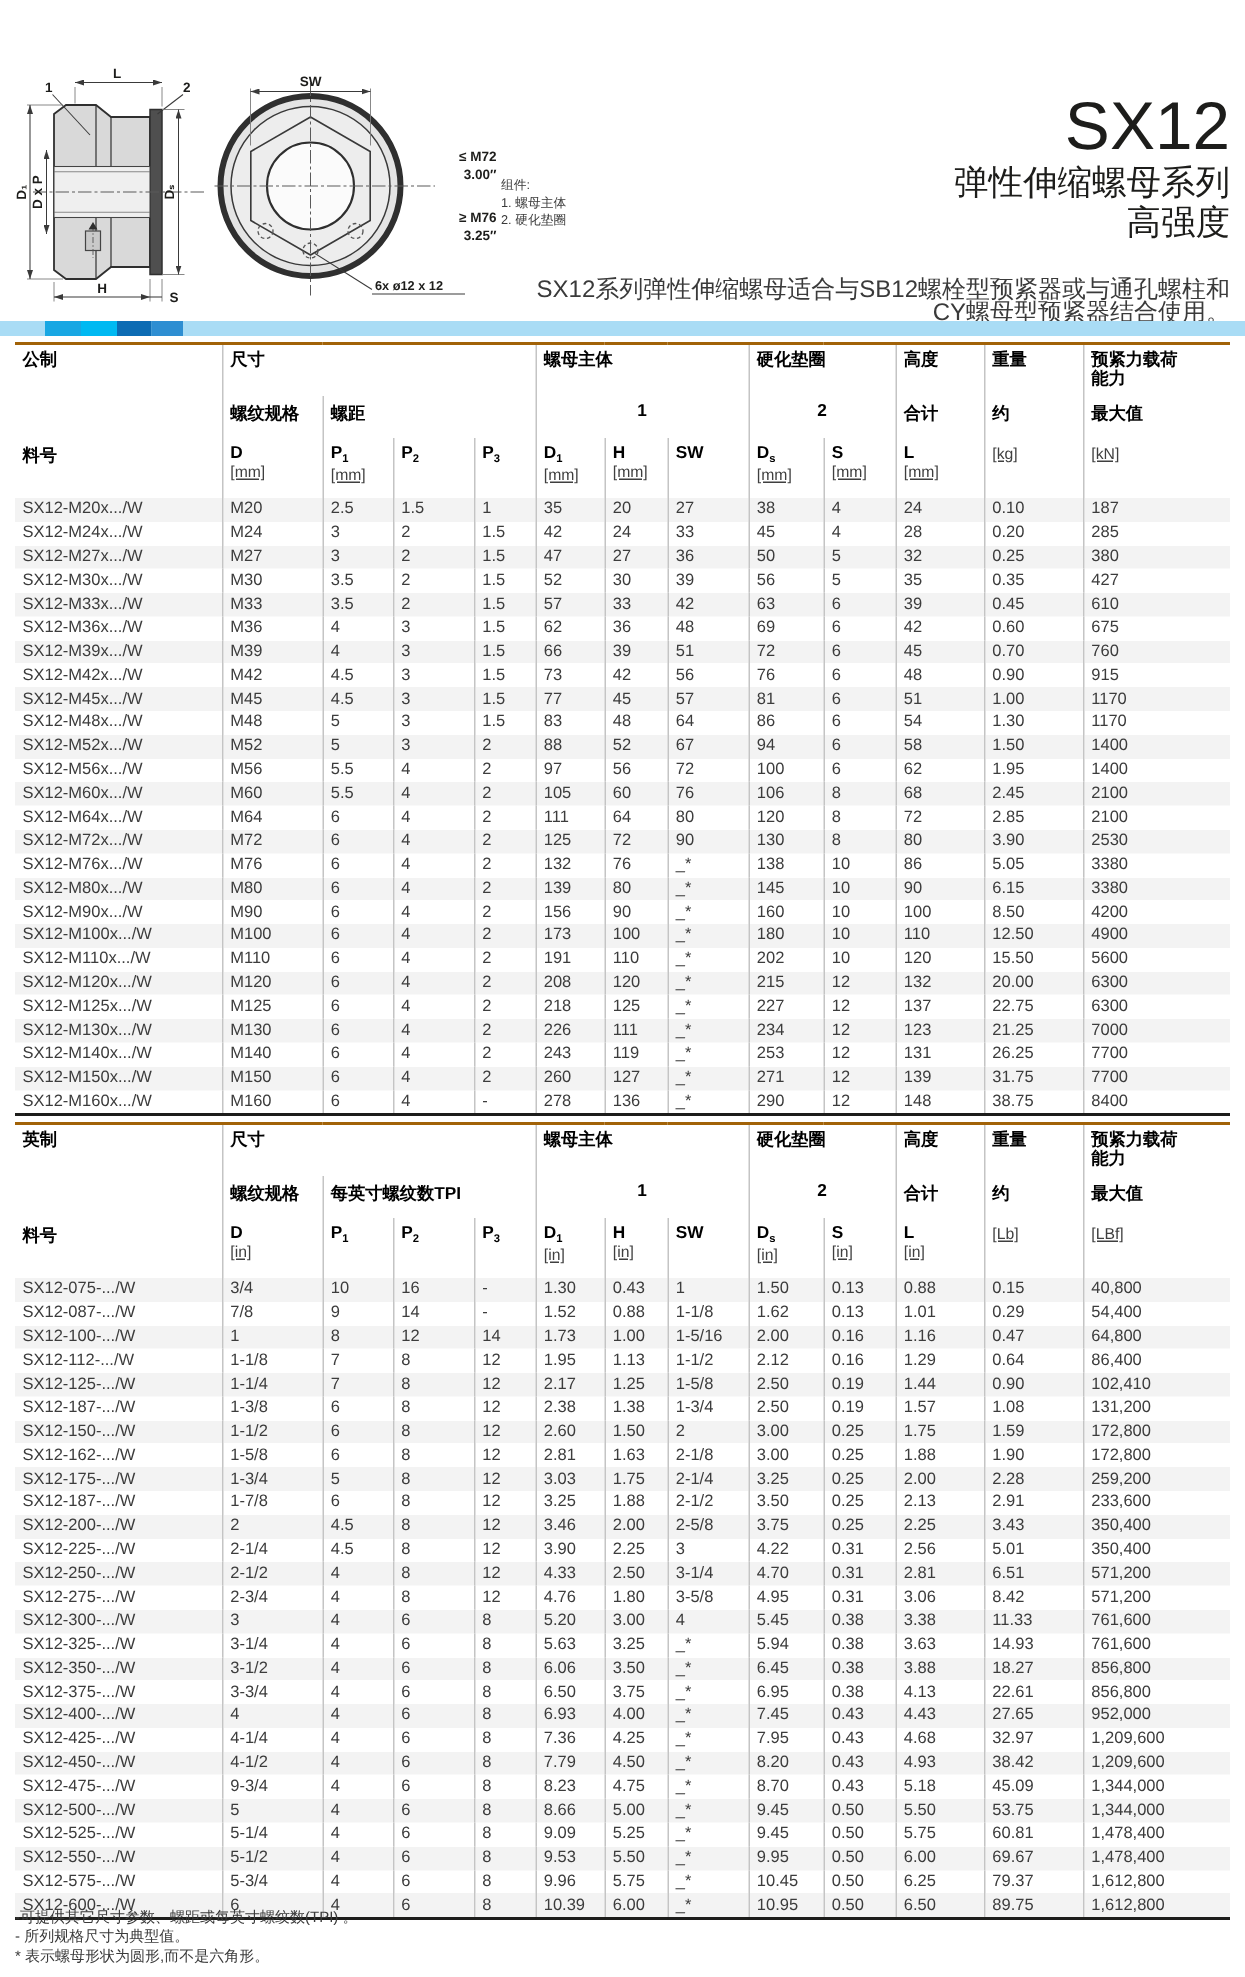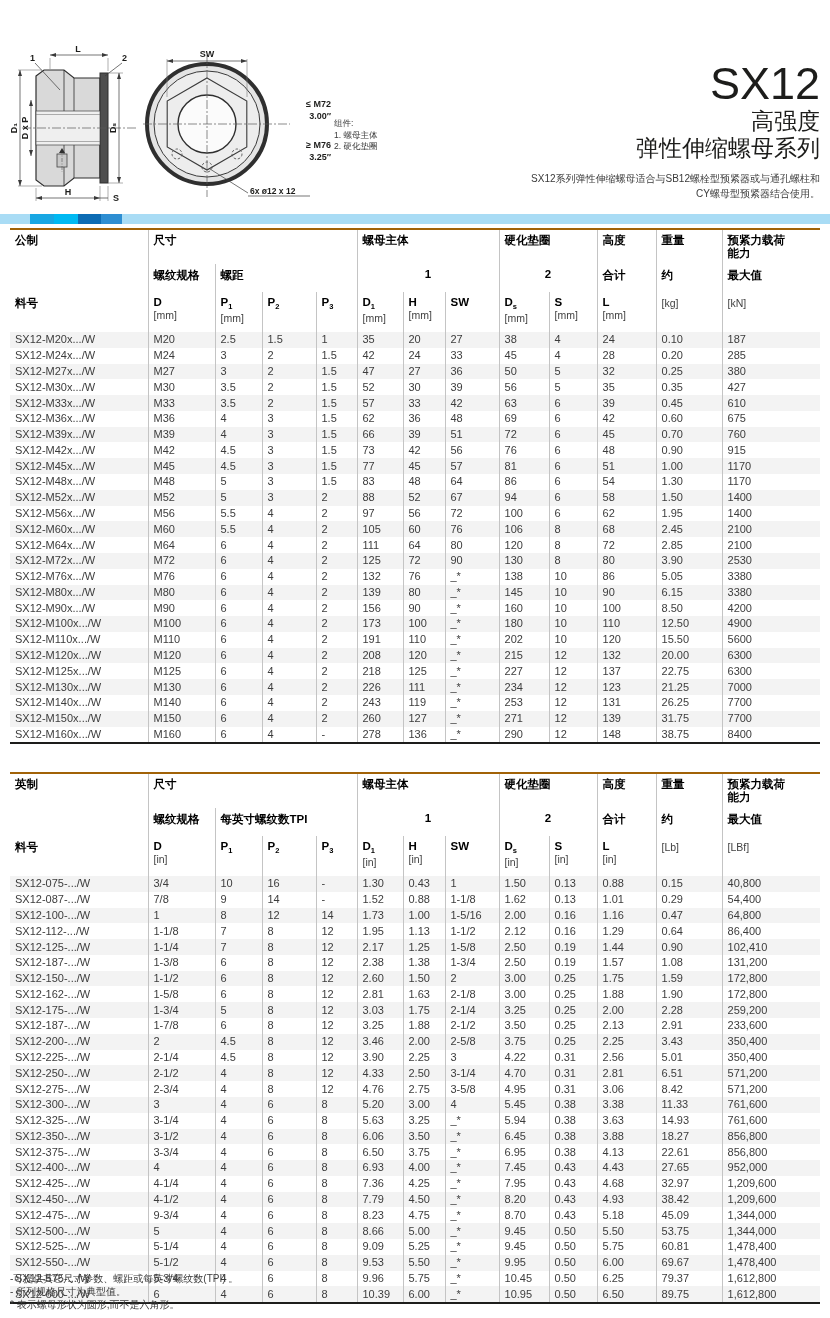--- a/index.html
+++ b/index.html
@@ -2,21 +2,21 @@
 <html><head>
 <meta charset="utf-8">
 <style>
   html,body{margin:0;padding:0;background:#fff;}
   .page{position:relative;width:830px;height:1318px;background:#fff;overflow:hidden;
         font-family:"Liberation Sans","DejaVu Sans",sans-serif;color:#1d1d1b;}
   
   .title-block{position:absolute;top:60px;right:10px;text-align:right;}
   .series-title{font-size:45px;font-weight:400;line-height:48px;color:#1d1d1b;}
   .series-sub{font-size:23px;font-weight:500;line-height:27px;color:#1d1d1b;}
-  .series-desc{font-size:10px;line-height:15px;color:#3a3a3a;margin-top:9px;}
+  .series-desc{font-size:16px;line-height:15px;color:#3a3a3a;margin-top:24px;}
   
   .components-note{position:absolute;left:334px;top:118px;font-size:8.5px;line-height:11.5px;color:#3a3a3a;}
   
   .accent-bar{position:absolute;left:0;top:214px;width:830px;height:10px;}
   .accent-bar .seg{position:absolute;top:0;height:10px;}
   
   .drawing{position:absolute;}
   svg text{font-family:"Liberation Sans","DejaVu Sans",sans-serif;}
   .dimtxt{font-size:9px;font-weight:bold;fill:#1d1d1b;}
   .dimline{stroke:#3a3a3a;stroke-width:0.7;fill:none;}
@@ -24,27 +24,27 @@
   .cl{stroke:#5a5a5a;stroke-width:0.7;fill:none;stroke-dasharray:9 2 2 2;}
   
   .data-table{position:absolute;left:10px;border-collapse:collapse;table-layout:fixed;width:810px;
               font-size:11px;color:#3c3c3c;border-top:2px solid #a16207;border-bottom:2px solid #1d1d1b;}
   .data-table td{overflow:hidden;white-space:nowrap;}
   .data-table thead td{vertical-align:top;padding:4px 0 0 5px;font-weight:bold;color:#000;font-size:11.5px;}
   .hrow1 td{height:30px;white-space:pre-line;line-height:13px;}
   .hrow2 td{height:24px;margin-top:36px;}
   .hrow3 td{height:36px;}
   .hrow3 sub{font-size:7.5px;}
-  .cunit{display:block;font-weight:normal;font-size:10.5px;color:#3f3f3f;margin-top:1px;}
+  .cunit{display:block;font-weight:normal;font-size:10.5px;color:#3f3f3f;margin-top:1px;text-decoration:underline;}
   .data-table tbody td{height:13px;line-height:13px;padding:1.4px 0 1.4px 5px;}
   .data-table tbody tr:nth-child(odd){background:#f3f3f3;}
   .bl{border-left:1px solid #c4c4c4;}
   .ctr{text-align:center;padding-left:0 !important;}
   .metric-table{top:228px;}
-  .imperial-table{top:772px;}
+  .imperial-table{top:748px;}
   
   .footnotes{position:absolute;left:10px;top:1272px;font-size:10px;line-height:13px;color:#3a3a3a;}
 </style>
 </head>
 <body>
 
 <div class="page">
 
   <svg class="drawing" style="left:6px;top:42px;" width="150" height="170" viewBox="0 0 150 170">
     <defs>
@@ -124,22 +124,22 @@
   </svg>
 
   <div class="components-note">
     <div>组件:</div>
     <div>1. 螺母主体</div>
     <div>2. 硬化垫圈</div>
   </div>
 
   <div class="title-block">
     <div class="series-title">SX12</div>
+    <div class="series-sub">弹性伸缩螺母系列</div>
     <div class="series-sub">高强度</div>
-    <div class="series-sub">弹性伸缩螺母系列</div>
     <div class="series-desc">
       <div>SX12系列弹性伸缩螺母适合与SB12螺栓型预紧器或与通孔螺柱和</div>
       <div>CY螺母型预紧器结合使用。</div>
     </div>
   </div>
 
   <div class="accent-bar" id="accent-bar" style="background: rgb(169, 220, 245);">
       <div class="seg" style="left: 30px; width: 24px; background: rgb(24, 167, 227);"></div>
       <div class="seg" style="left: 54px; width: 24px; background: rgb(0, 185, 242);"></div>
       <div class="seg" style="left: 78px; width: 23px; background: rgb(13, 108, 180);"></div>
@@ -842,21 +842,21 @@
           <td class="bl">6.51</td>
           <td class="bl">571,200</td>
         </tr>
         <tr>
           <td>SX12-275-.../W</td>
           <td class="bl">2-3/4</td>
           <td class="bl">4</td>
           <td class="bl">8</td>
           <td class="bl">12</td>
           <td class="bl">4.76</td>
-          <td class="bl">2.75</td>
+          <td class="bl">1.80</td>
           <td class="bl">3-5/8</td>
           <td class="bl">4.95</td>
           <td class="bl">0.31</td>
           <td class="bl">3.06</td>
           <td class="bl">8.42</td>
           <td class="bl">571,200</td>
         </tr>
         <tr>
           <td>SX12-300-.../W</td>
           <td class="bl">3</td>

